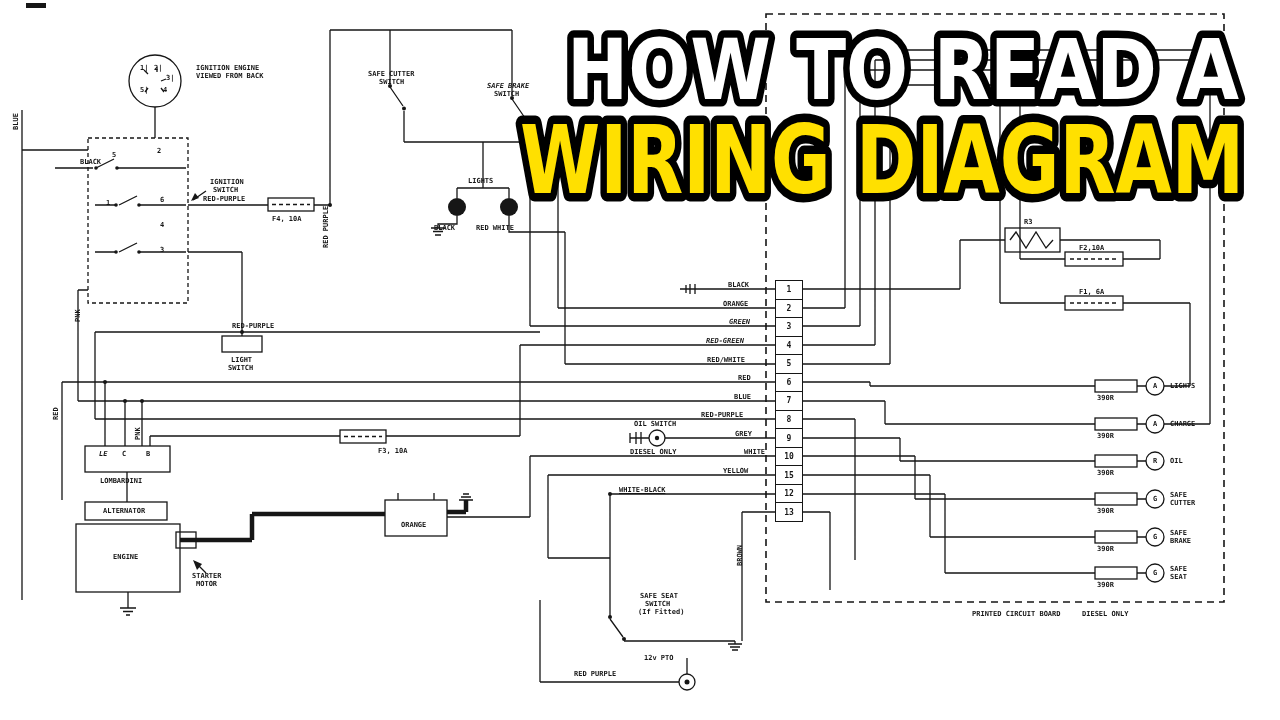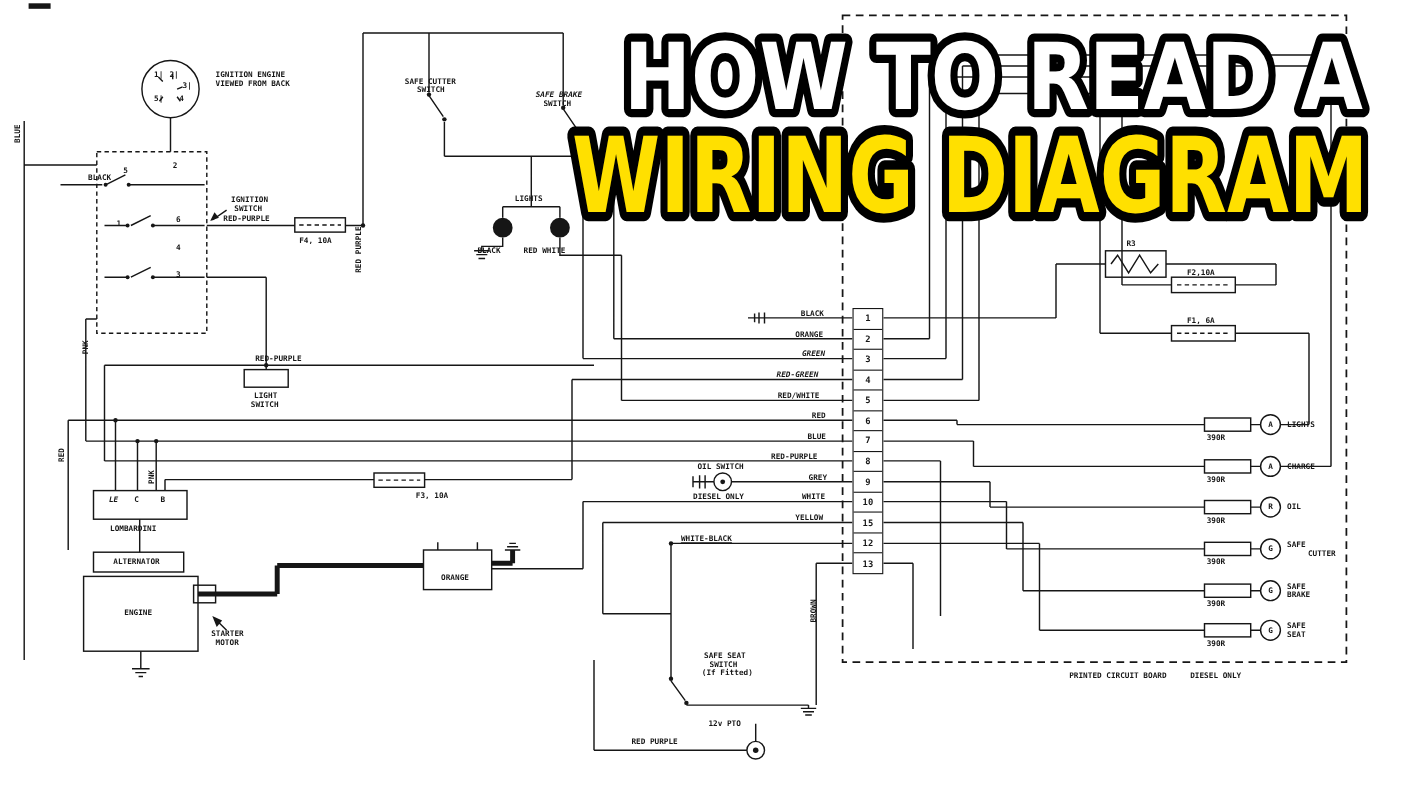--- a/index.html
+++ b/index.html
@@ -213,21 +213,21 @@
       <span class="lbl" style="left: 630px; top: 448px;">DIESEL ONLY</span>
       <span class="lbl" style="left: 728px; top: 281px;">BLACK</span>
       <span class="lbl" style="left: 723px; top: 300px;">ORANGE</span>
       <span class="lbl" style="left: 729px; top: 318px; font-style: italic;">GREEN</span>
       <span class="lbl" style="left: 706px; top: 337px; font-style: italic;">RED-GREEN</span>
       <span class="lbl" style="left: 707px; top: 356px;">RED/WHITE</span>
       <span class="lbl" style="left: 738px; top: 374px;">RED</span>
       <span class="lbl" style="left: 734px; top: 393px;">BLUE</span>
       <span class="lbl" style="left: 701px; top: 411px;">RED-PURPLE</span>
       <span class="lbl" style="left: 735px; top: 430px;">GREY</span>
-      <span class="lbl" style="left: 729px; top: 448px;">WHITE</span>
+      <span class="lbl" style="left: 744px; top: 448px;">WHITE</span>
       <span class="lbl" style="left: 723px; top: 467px;">YELLOW</span>
       <span class="lbl" style="left: 619px; top: 486px; text-decoration: underline;">WHITE-BLACK</span>
       <span class="lbl v" style="left: 736px; top: 566px;">BROWN</span>
       <span class="lbl" style="left: 640px; top: 592px;">SAFE SEAT</span>
       <span class="lbl" style="left: 645px; top: 600px;">SWITCH</span>
       <span class="lbl" style="left: 638px; top: 608px;">(If Fitted)</span>
       <span class="lbl" style="left: 644px; top: 654px;">12v PTO</span>
       <span class="lbl" style="left: 574px; top: 670px;">RED PURPLE</span>
       <span class="lbl" style="left: 1024px; top: 218px;">R3</span>
       <span class="lbl" style="left: 1079px; top: 244px;">F2,10A</span>
@@ -241,21 +241,21 @@
       <span class="lbl" style="left: 1170px; top: 382px;">LIGHTS</span>
       <span class="lbl" style="left: 1097px; top: 432px;">390R</span>
       <span class="lbl ltr" style="left: 1149px; top: 420px;">A</span>
       <span class="lbl" style="left: 1170px; top: 420px;">CHARGE</span>
       <span class="lbl" style="left: 1097px; top: 469px;">390R</span>
       <span class="lbl ltr" style="left: 1149px; top: 457px;">R</span>
       <span class="lbl" style="left: 1170px; top: 457px;">OIL</span>
       <span class="lbl" style="left: 1097px; top: 507px;">390R</span>
       <span class="lbl ltr" style="left: 1149px; top: 495px;">G</span>
       <span class="lbl" style="left: 1170px; top: 491px;">SAFE</span>
-      <span class="lbl" style="left: 1170px; top: 499px; margin-left: 19px;">CUTTER</span>
+      <span class="lbl" style="left: 1170px; top: 499px;">CUTTER</span>
       <span class="lbl" style="left: 1097px; top: 545px;">390R</span>
       <span class="lbl ltr" style="left: 1149px; top: 533px;">G</span>
       <span class="lbl" style="left: 1170px; top: 529px;">SAFE</span>
       <span class="lbl" style="left: 1170px; top: 537px;">BRAKE</span>
       <span class="lbl" style="left: 1097px; top: 581px;">390R</span>
       <span class="lbl ltr" style="left: 1149px; top: 569px;">G</span>
       <span class="lbl" style="left: 1170px; top: 565px;">SAFE</span>
       <span class="lbl" style="left: 1170px; top: 573px;">SEAT</span>
     </div>
 

